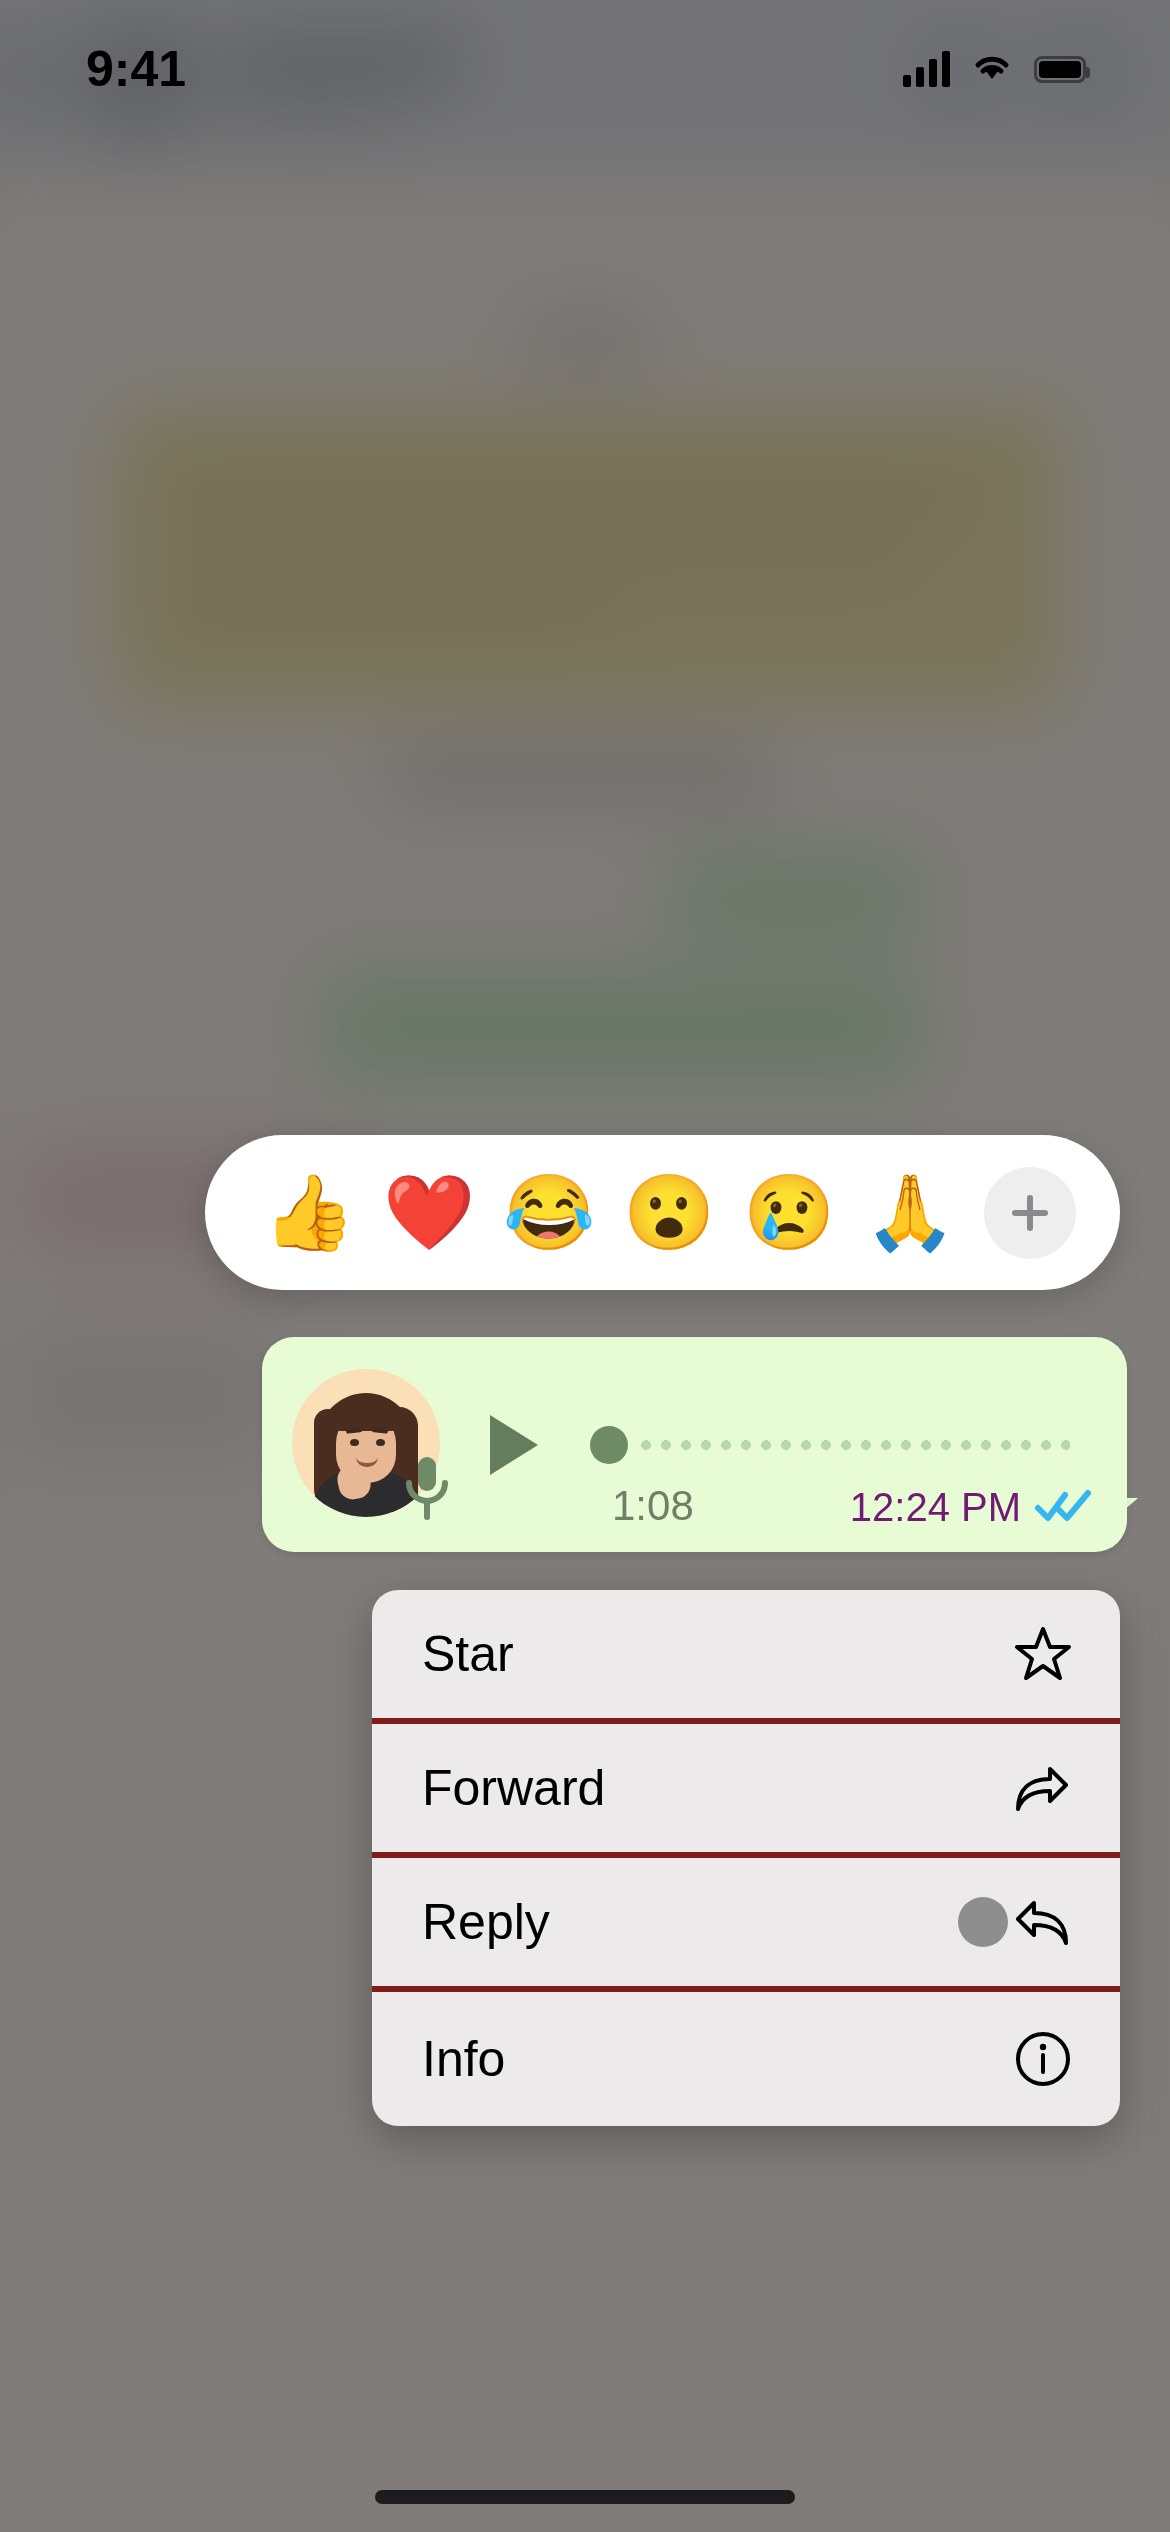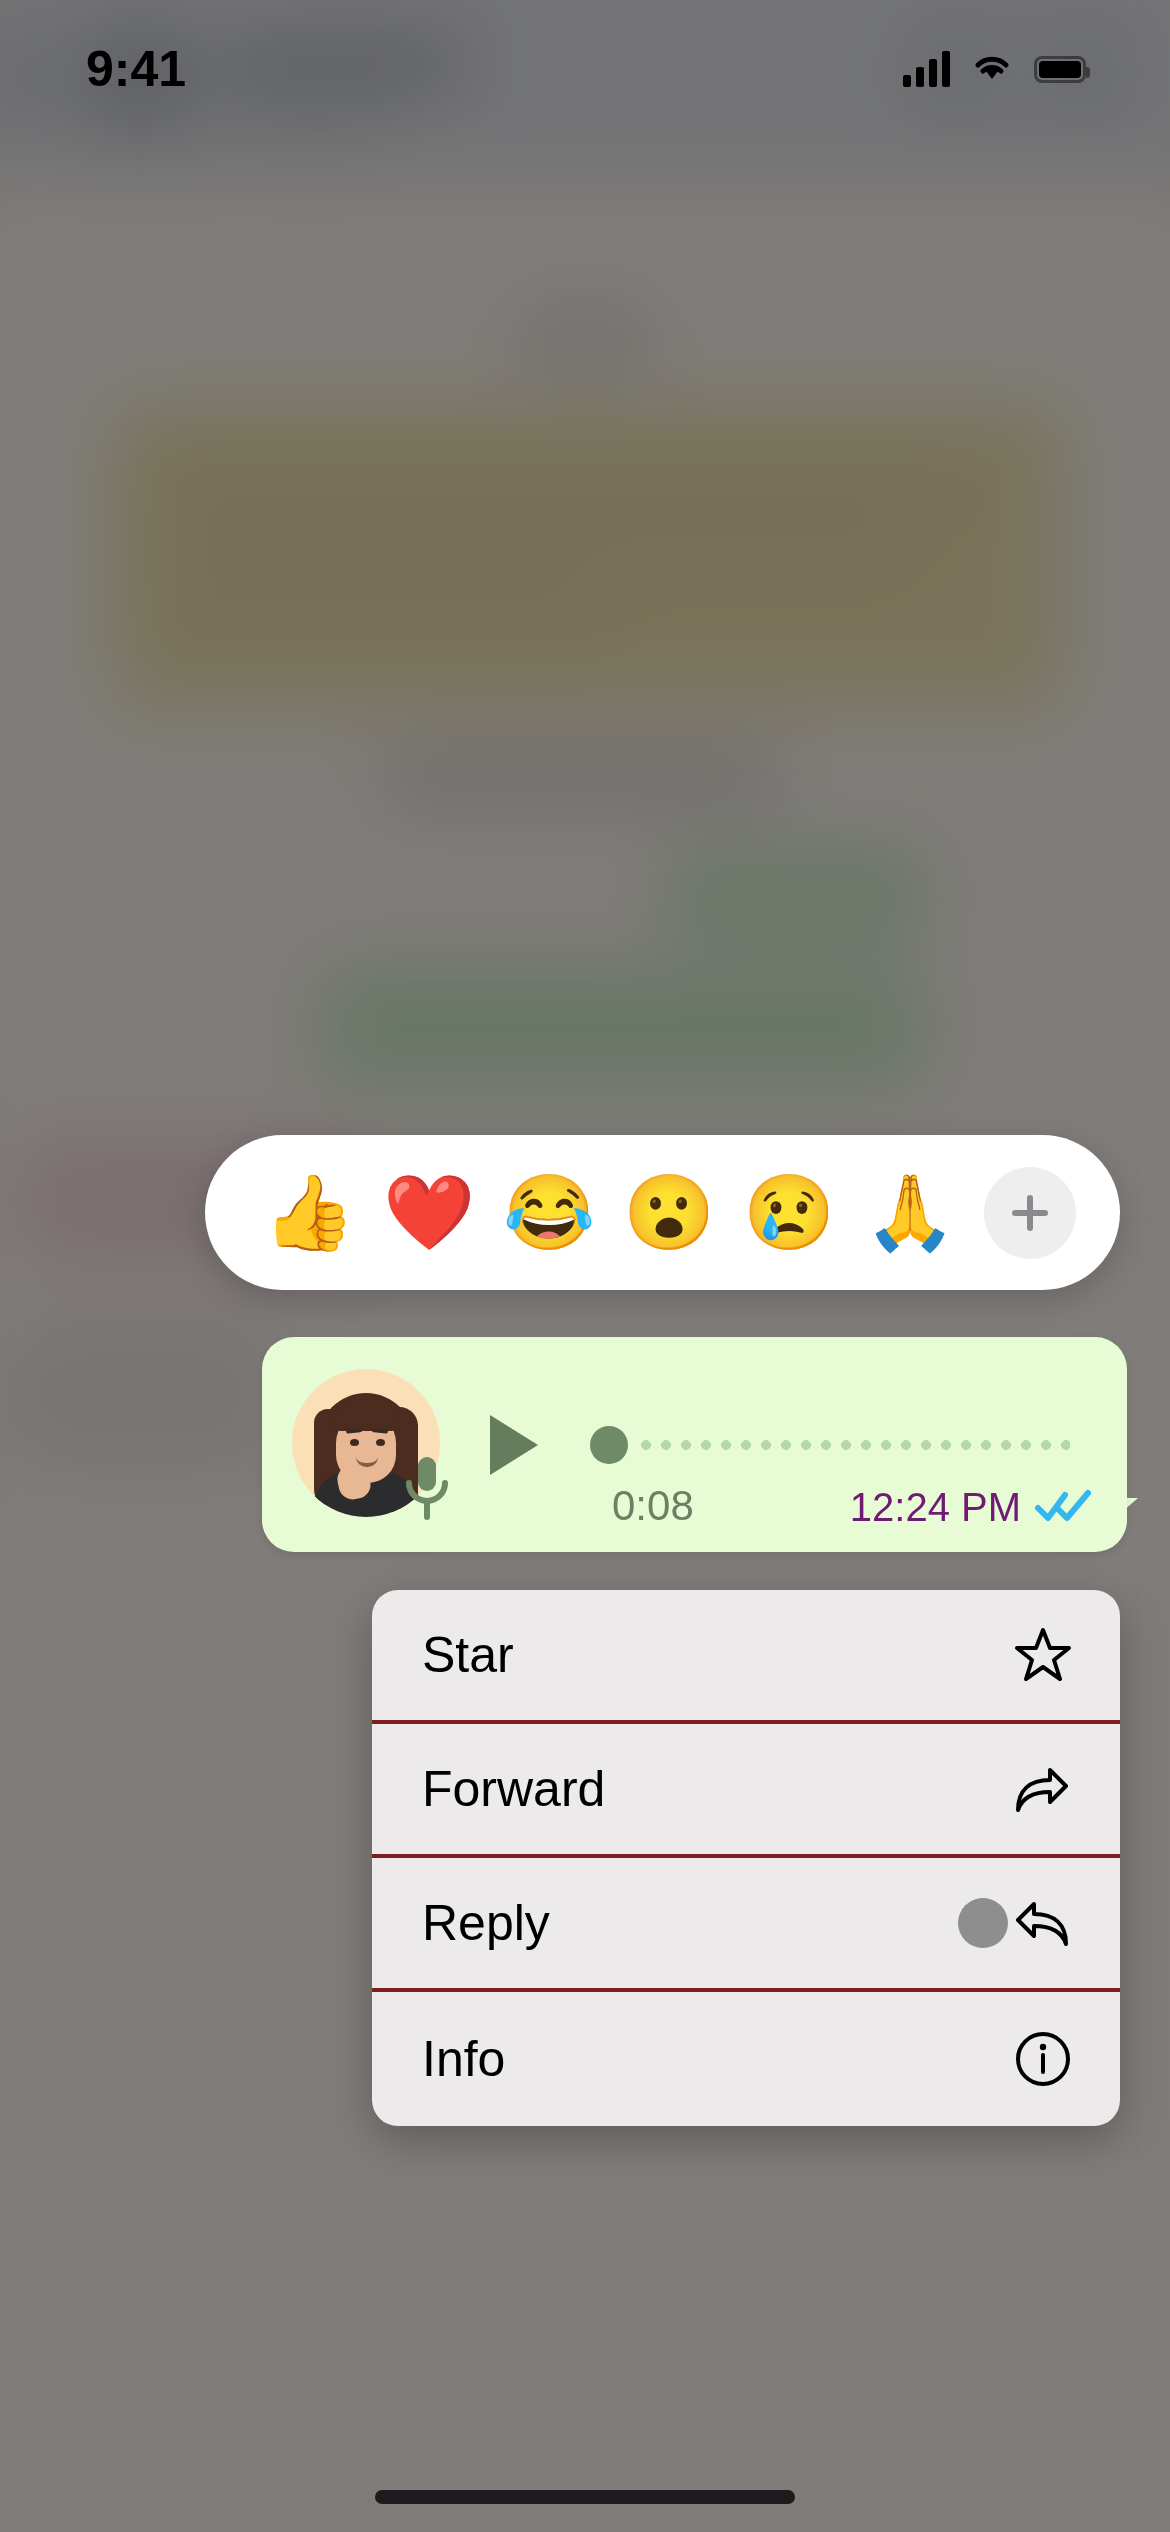--- a/index.html
+++ b/index.html
@@ -235,21 +235,21 @@
     border-radius:26px;
     z-index:30;
     overflow:hidden;
     box-shadow:0 14px 44px rgba(0,0,0,0.26);
   }
   .menu-row {
     position:relative;
     height:134px;
     display:flex; align-items:center; justify-content:space-between;
     padding:0 48px 0 50px;
-    border-bottom:4px solid #7f1d1d;
+    border-bottom:6px solid #7f1d1d;
     cursor:pointer;
   }
   .menu-row:last-child { border-bottom:none; }
   .menu-label { font-size:50px; color:#000; }
   .menu-row.destructive .menu-label { color:#e8393f; }
   .menu-icon { display:flex; align-items:center; justify-content:flex-end; width:70px; }
   #reply-cursor {
     position:absolute; right:112px; top:50%;
     transform:translateY(-50%);
     width:50px; height:50px;
@@ -363,21 +363,21 @@
       </span>
     </div>
 
     <div id="voice-play"></div>
 
     <div id="voice-track">
       <div id="voice-knob"></div>
       <div id="voice-dots"></div>
     </div>
 
-    <div id="voice-duration">0:08</div>
+    <div id="voice-duration">1:08</div>
 
     <div id="voice-meta">
       <span id="voice-time">12:24 PM</span>
       <span id="voice-ticks">
         <svg width="58" height="34" viewBox="0 0 58 34">
           <polyline points="3,19 13,29 30,6" stroke="#34b7f1" stroke-width="6" fill="none" stroke-linecap="round" stroke-linejoin="round"></polyline>
           <polyline points="22,19 32,29 53,4" stroke="#34b7f1" stroke-width="6" fill="none" stroke-linecap="round" stroke-linejoin="round"></polyline>
         </svg>
       </span>
     </div>

